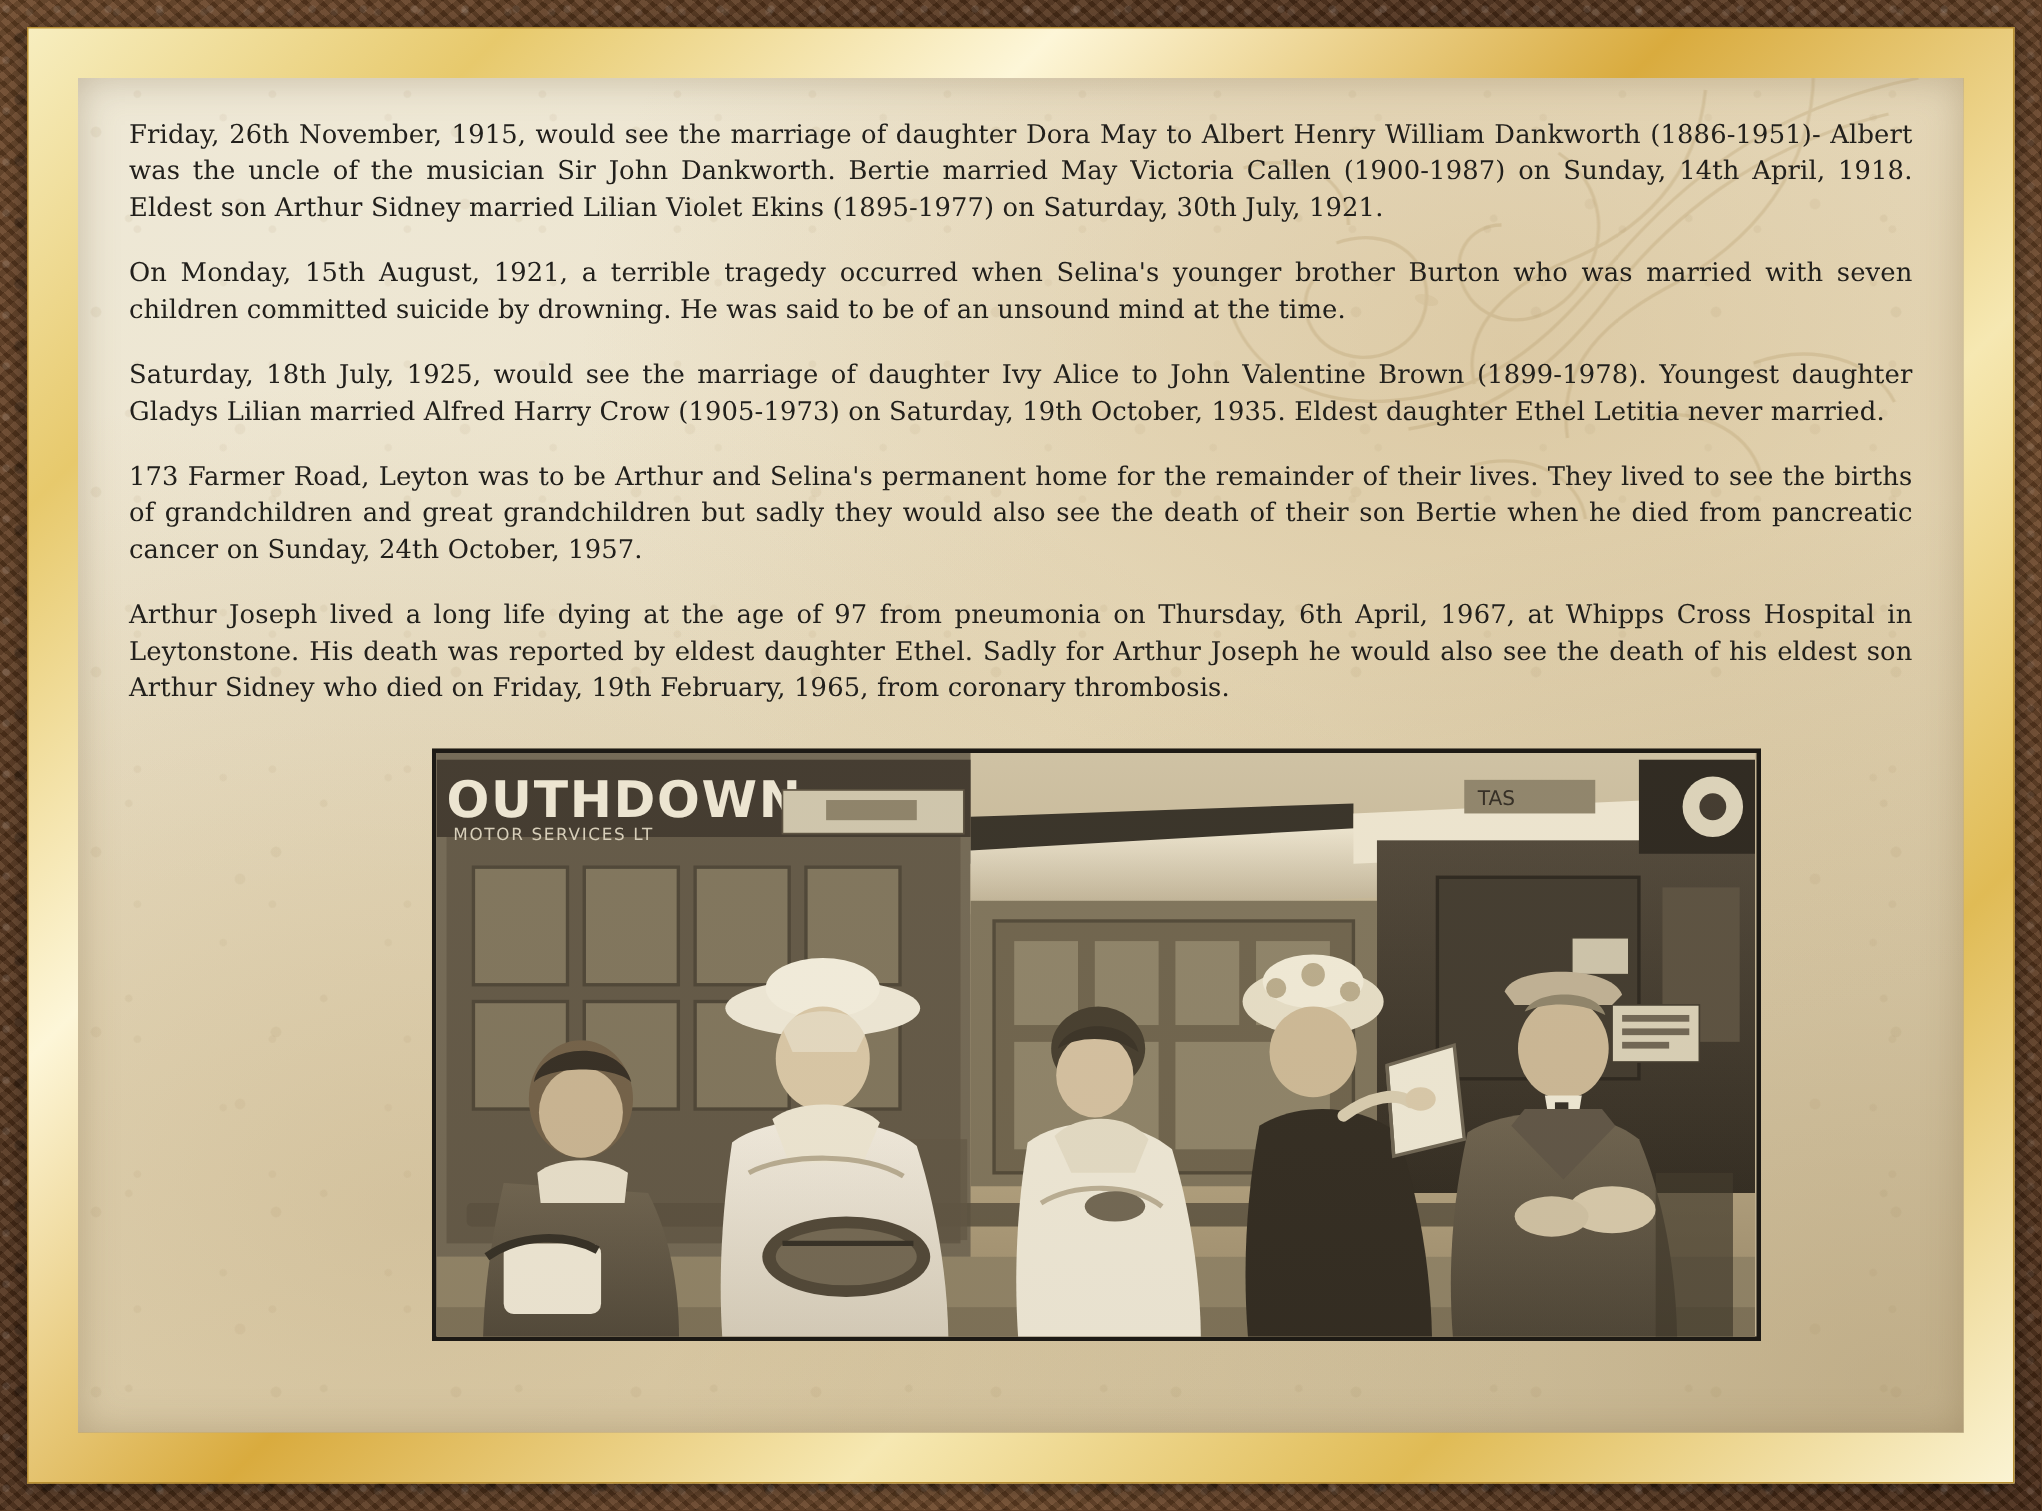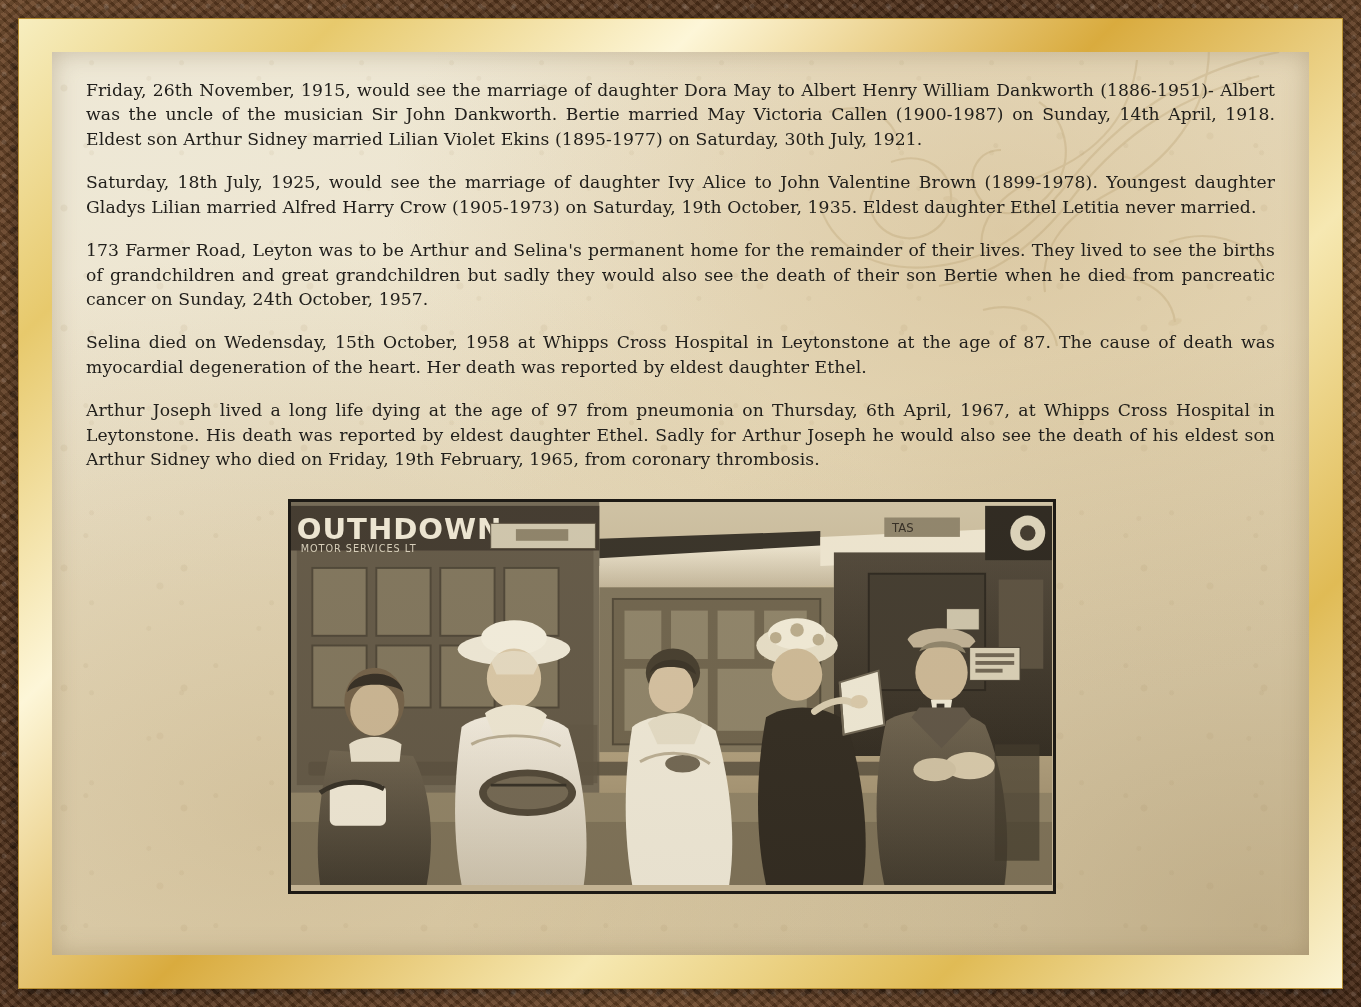--- a/index.html
+++ b/index.html
@@ -120,21 +120,21 @@
   
   .photo-wrap {
     position: relative;
     z-index: 3;
     width: 786px;
     margin: 6px auto 0 auto;
     text-align: center;
   }
   .photo {
     position: relative;
-    width: 768px;
+    width: 886px;
     height: 395px;
     box-sizing: border-box;
     border: 3px solid #1d1a15;
     overflow: hidden;
     background: #c3b393;
     text-align: right;
   }
   .photo-scene { position: absolute; inset: 0; }
 </style>
 </head>
@@ -159,23 +159,23 @@
         </g>
         <g fill="#bda476" opacity="0.5">
           <ellipse cx="330" cy="140" rx="9" ry="4" transform="rotate(-28 330 140)"></ellipse>
           <ellipse cx="212" cy="158" rx="8" ry="3.6" transform="rotate(14 212 158)"></ellipse>
           <ellipse cx="436" cy="280" rx="7" ry="3.2" transform="rotate(-18 436 280)"></ellipse>
         </g>
       </svg>
 
       <div class="content">
         <p class="para">Friday, 26th November, 1915,  would see  the  marriage  of  daughter  Dora May  to Albert Henry William Dankworth (1886-1951)- Albert  was  the uncle of the musician  Sir John Dankworth.   Bertie  married May Victoria Callen (1900-1987) on Sunday, 14th April, 1918. Eldest son Arthur Sidney married Lilian Violet Ekins (1895-1977) on Saturday, 30th July, 1921.</p>
+        <p class="para">On Monday, 15th August, 1921,  a  terrible  tragedy  occurred  when  Selina's  younger  brother  Burton who was married with seven children committed suicide by drowning. He was said to be of an unsound mind at the time.</p>
         <p class="para">Saturday, 18th July, 1925,   would see the marriage of daughter Ivy Alice to John Valentine Brown (1899-1978).   Youngest daughter Gladys Lilian married Alfred Harry Crow (1905-1973) on Saturday, 19th October, 1935. Eldest daughter Ethel Letitia never married.</p>
         <p class="para">173 Farmer Road, Leyton  was  to  be  Arthur and Selina's permanent home for the remainder of their lives.  They lived to see the births of grandchildren and great grandchildren but sadly they would also see the death of their son Bertie when he died from pancreatic cancer on Sunday, 24th October, 1957.</p>
-        <p class="para">Selina  died  on  Wedensday, 15th October, 1958  at Whipps Cross Hospital in Leytonstone at the age of 87.   The cause of death was myocardial degeneration of the heart. Her death was reported by eldest daughter Ethel.</p>
         <p class="para">Arthur Joseph  lived  a  long  life  dying  at  the  age  of  97 from pneumonia on Thursday, 6th April, 1967, at Whipps Cross Hospital in Leytonstone. His death was  reported  by  eldest daughter Ethel. Sadly for Arthur Joseph he would also see the death of his eldest son Arthur Sidney who died on Friday, 19th February, 1965, from coronary thrombosis.</p>
       </div>
 
       <div class="photo-wrap">
         <div class="photo">
           <svg class="photo-scene" viewBox="0 0 786 395" preserveAspectRatio="none">
             <defs>
               <linearGradient id="sepiaBg" x1="0" y1="0" x2="0" y2="1">
                 <stop offset="0%" stop-color="#cfc2a4"></stop>
                 <stop offset="55%" stop-color="#b7a683"></stop>

